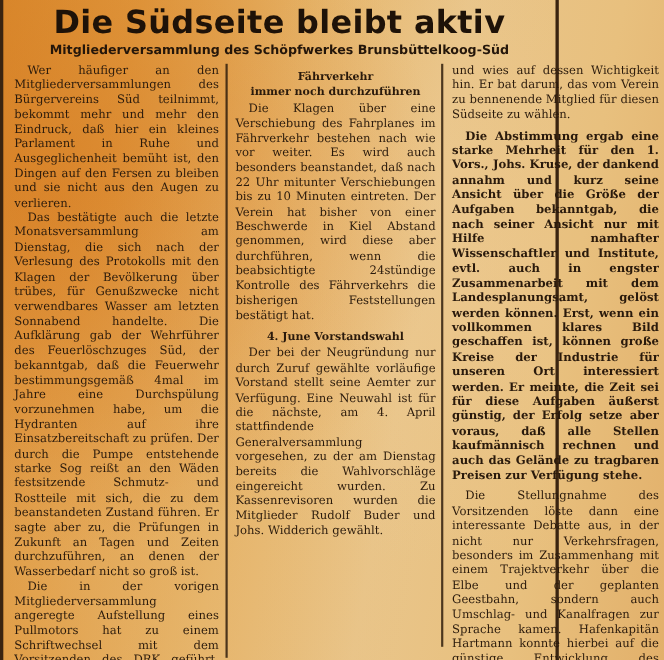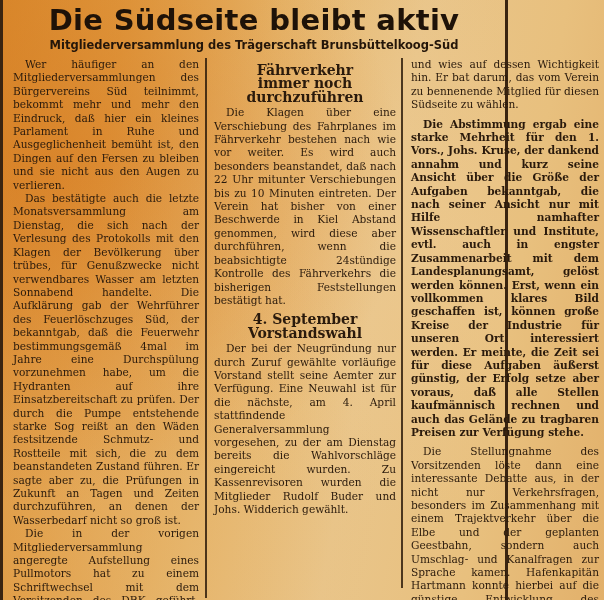--- a/index.html
+++ b/index.html
@@ -48,46 +48,46 @@
     .col2 { left: 211px; width: 182px; }
     .col3 { left: 408px; width: 188px; }
     .rule {
       position: absolute; top: 58px; width: 2px; background: #2f1d0c; opacity: 0.85;
     }
     .rule1 { left: 202px; height: 540px; }
     .rule2 { left: 398px; height: 530px; }
     .subsec {
       text-align: center; font-weight: bold;
       font-family: "DejaVu Serif", serif;
-      font-size: 14px; line-height: 13.4px; margin: 6px 0 2px 0;
+      font-size: 10px; line-height: 13.4px; margin: 6px 0 2px 0;
     }
     .bold { font-weight: bold; }
   </style>
 </head>
 <body>
 
 <div class="clip">
   <div class="headline">Die Südseite bleibt aktiv</div>
-  <div class="subhead">Mitgliederversammlung des Trägerschaft Brunsbüttelkoog-Süd</div>
+  <div class="subhead">Mitgliederversammlung des Schöpfwerkes Brunsbüttelkoog-Süd</div>
 
   <div class="col col1">
     <p>Wer häufiger an den Mitgliederversammlungen des Bürgervereins Süd teilnimmt, bekommt mehr und mehr den Eindruck, daß hier ein kleines Parlament in Ruhe und Ausgeglichenheit bemüht ist, den Dingen auf den Fersen zu bleiben und sie nicht aus den Augen zu verlieren.</p>
     <p>Das bestätigte auch die letzte Monatsversammlung am Dienstag, die sich nach der Verlesung des Protokolls mit den Klagen der Bevölkerung über trübes, für Genußzwecke nicht verwendbares Wasser am letzten Sonnabend handelte. Die Aufklärung gab der Wehrführer des Feuerlöschzuges Süd, der bekanntgab, daß die Feuerwehr bestimmungsgemäß 4mal im Jahre eine Durchspülung vorzunehmen habe, um die Hydranten auf ihre Einsatzbereitschaft zu prüfen. Der durch die Pumpe entstehende starke Sog reißt an den Wäden festsitzende Schmutz- und Rostteile mit sich, die zu dem beanstandeten Zustand führen. Er sagte aber zu, die Prüfungen in Zukunft an Tagen und Zeiten durchzuführen, an denen der Wasserbedarf nicht so groß ist.</p>
     <p>Die in der vorigen Mitgliederversammlung angeregte Aufstellung eines Pullmotors hat zu einem Schriftwechsel mit dem Vorsitzenden des DRK geführt, der mitteilte, daß Verhandlungen mit mehreren Firmen über die Kosten der Anschaffung gepflogen werden. Das auf der Nordseite stehende Gerät kann im Ernstfalle jederzeit bei dem Sanitätsdienst (Diekmann) unter der Nr. 317 angefordert werden. Ein Sauerstoffgerät ist außerdem auf der Südseite bei Frau Bubbers, Kanalstraße, bereitgestellt.</p>
   </div>
 
   <div class="rule rule1"></div>
 
   <div class="col col2">
     <div class="subsec">
       <div>Fährverkehr</div>
       <div>immer noch durchzuführen</div>
     </div>
     <p>Die Klagen über eine Verschiebung des Fahrplanes im Fährverkehr bestehen nach wie vor weiter. Es wird auch besonders beanstandet, daß nach 22 Uhr mitunter Verschiebungen bis zu 10 Minuten eintreten. Der Verein hat bisher von einer Beschwerde in Kiel Abstand genommen, wird diese aber durchführen, wenn die beabsichtigte 24stündige Kontrolle des Fährverkehrs die bisherigen Feststellungen bestätigt hat.</p>
-    <div class="subsec">4. September Vorstandswahl</div>
+    <div class="subsec">4. June Vorstandswahl</div>
     <p>Der bei der Neugründung nur durch Zuruf gewählte vorläufige Vorstand stellt seine Aemter zur Verfügung. Eine Neuwahl ist für die nächste, am 4. April stattfindende Generalversammlung vorgesehen, zu der am Dienstag bereits die Wahlvorschläge eingereicht wurden. Zu Kassenrevisoren wurden die Mitglieder Rudolf Buder und Johs. Widderich gewählt.</p>
 
   </div>
 
   <div class="rule rule2"></div>
 
   <div class="col col3">
     <p style="text-indent:0">und wies auf dessen Wichtigkeit hin. Er bat darum, das vom Verein zu bennenende Mitglied für diesen Südseite zu wählen.</p>
     <p class="gap bold">Die Abstimmung ergab eine starke Mehrheit für den 1. Vors., Johs. Kruse, der dankend annahm und kurz seine Ansicht über die Größe der Aufgaben bekanntgab, die nach seiner Ansicht nur mit Hilfe namhafter Wissenschaftler und Institute, evtl. auch in engster Zusammenarbeit mit dem Landesplanungsamt, gelöst werden können. Erst, wenn ein vollkommen klares Bild geschaffen ist, können große Kreise der Industrie für unseren Ort interessiert werden. Er meinte, die Zeit sei für diese Aufgaben äußerst günstig, der Erfolg setze aber voraus, daß alle Stellen kaufmännisch rechnen und auch das Gelände zu tragbaren Preisen zur Verfügung stehe.</p>
     <p class="gap">Die Stellungnahme des Vorsitzenden löste dann eine interessante Debatte aus, in der nicht nur Verkehrsfragen, besonders im Zusammenhang mit einem Trajektverkehr über die Elbe und der geplanten Geestbahn, sondern auch Umschlag- und Kanalfragen zur Sprache kamen. Hafenkapitän Hartmann konnte hierbei auf die günstige Entwicklung des Kanalverkehrs in den letzten Monaten hinweisen, die evtl. sogar wieder zu einer vollen Inbetriebnahme der alten Schleusen führen kann.</p>

